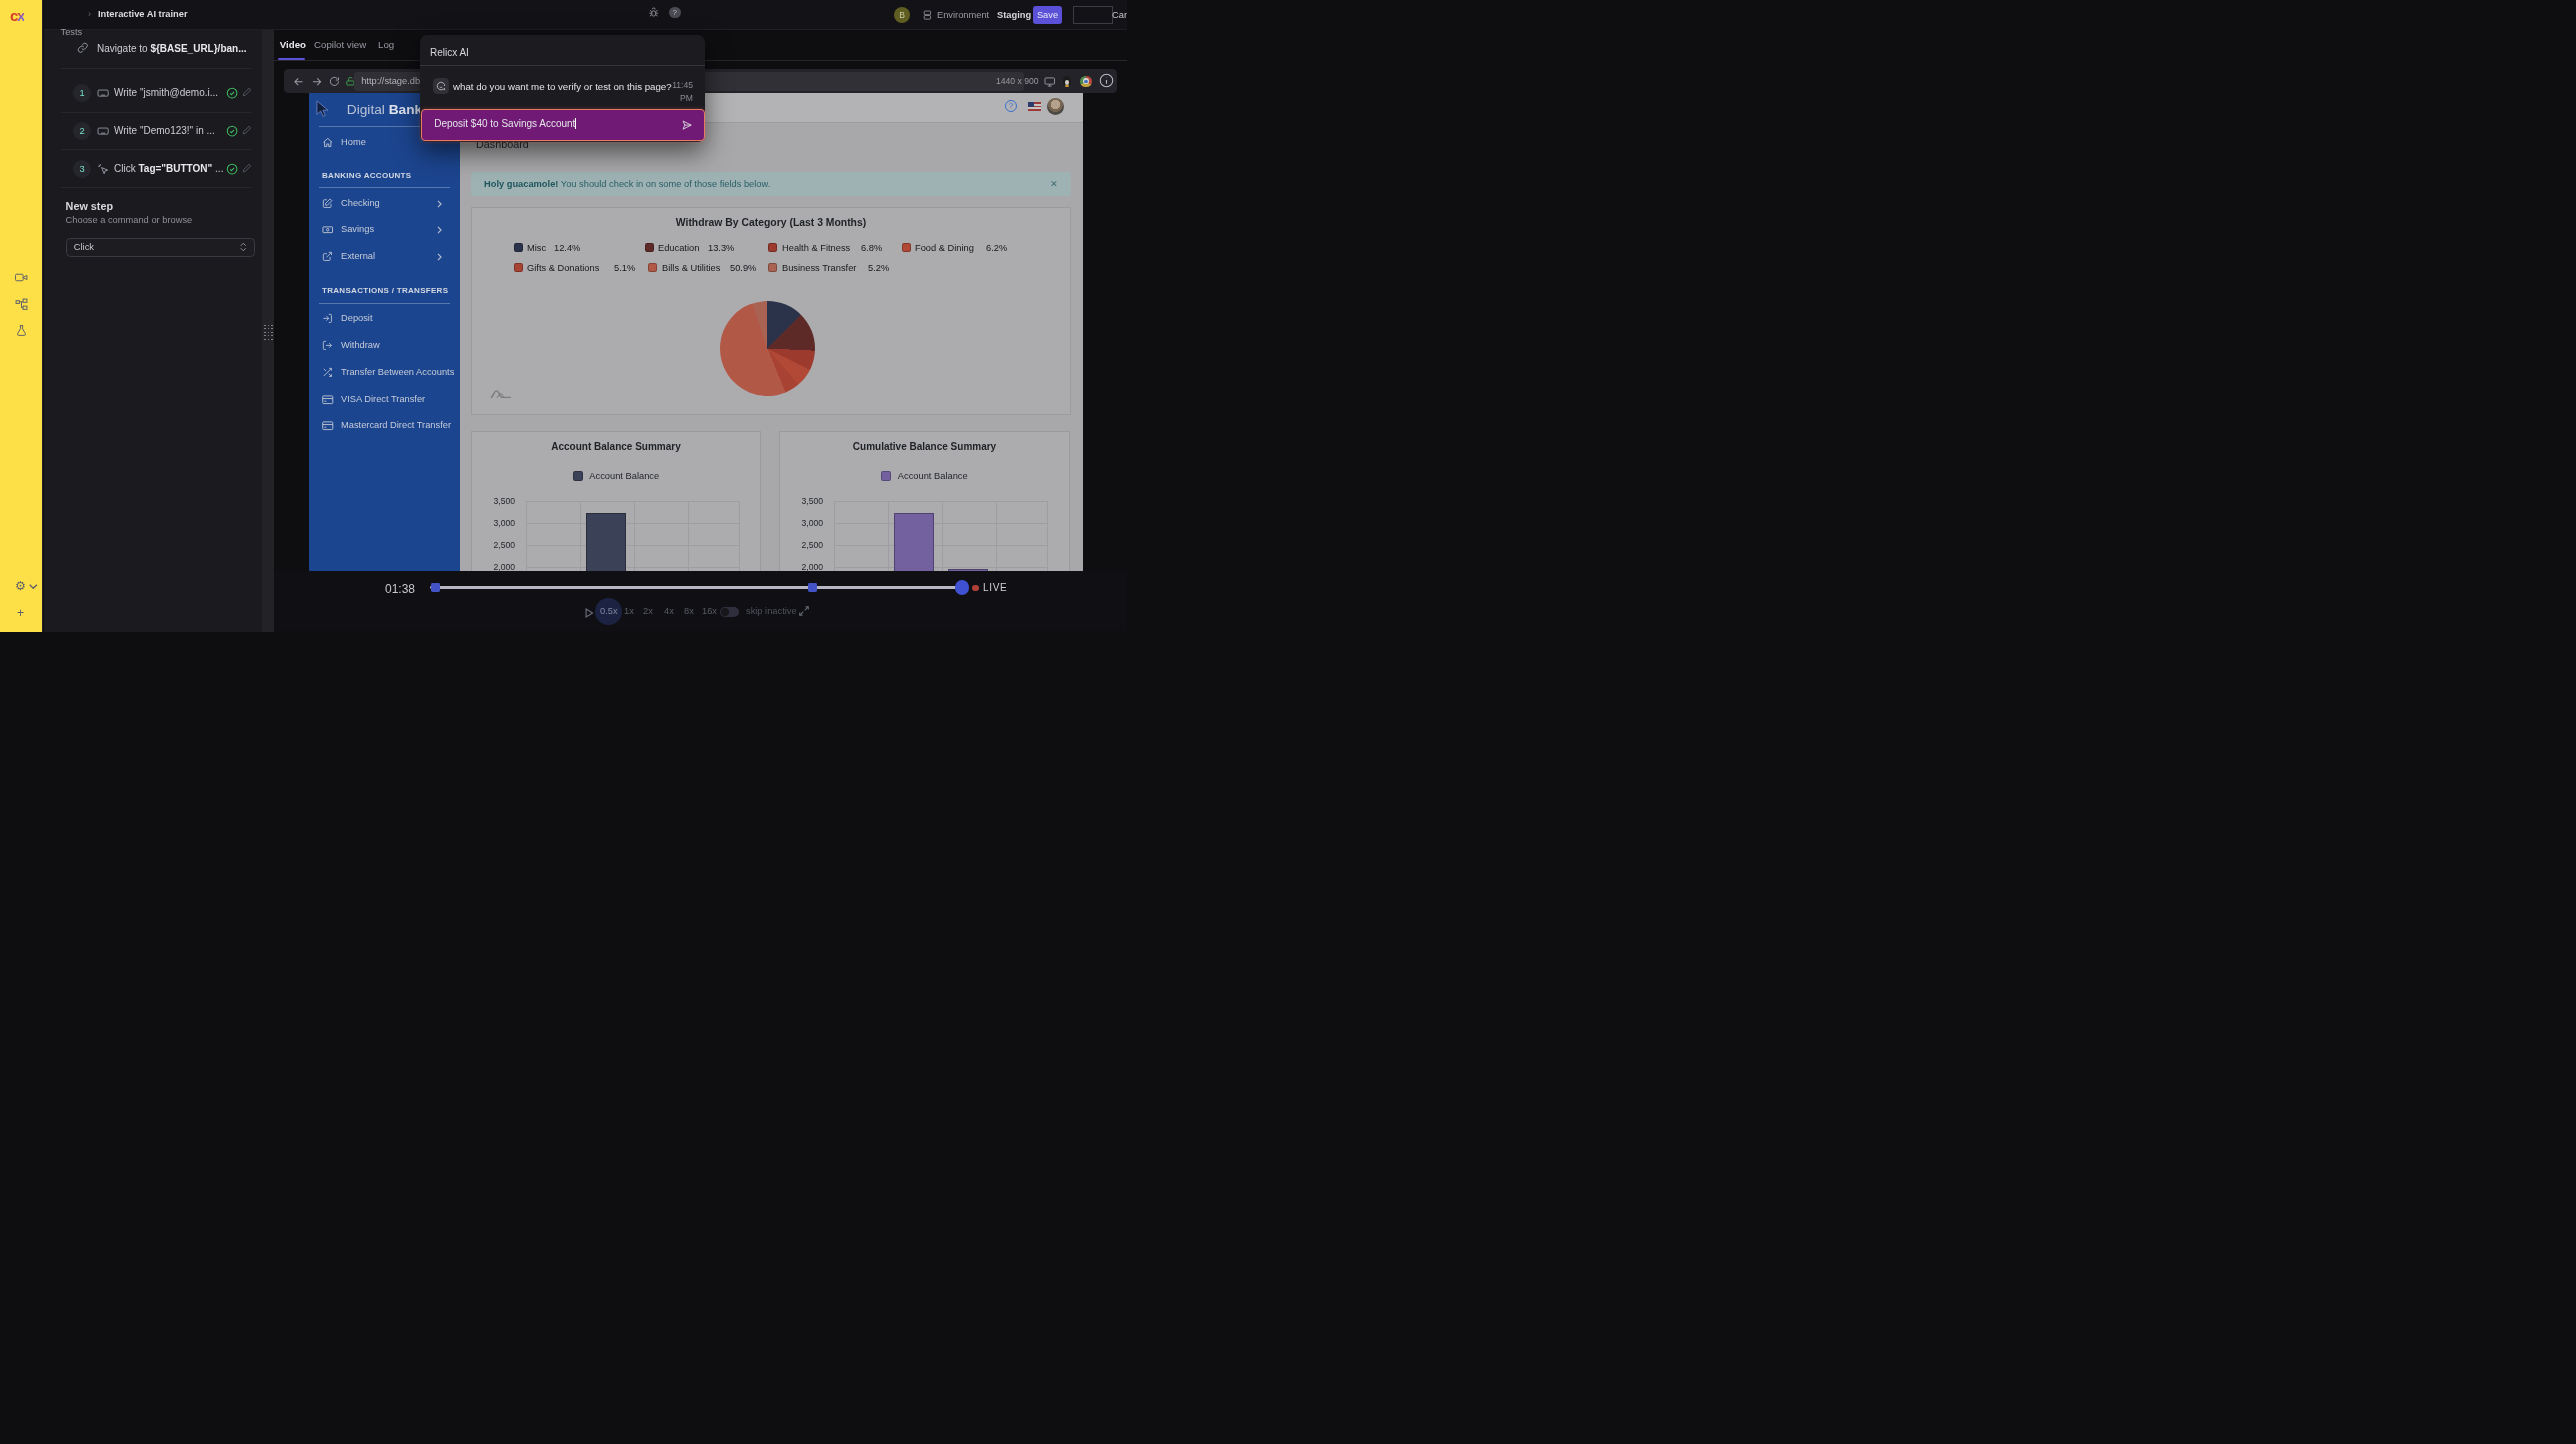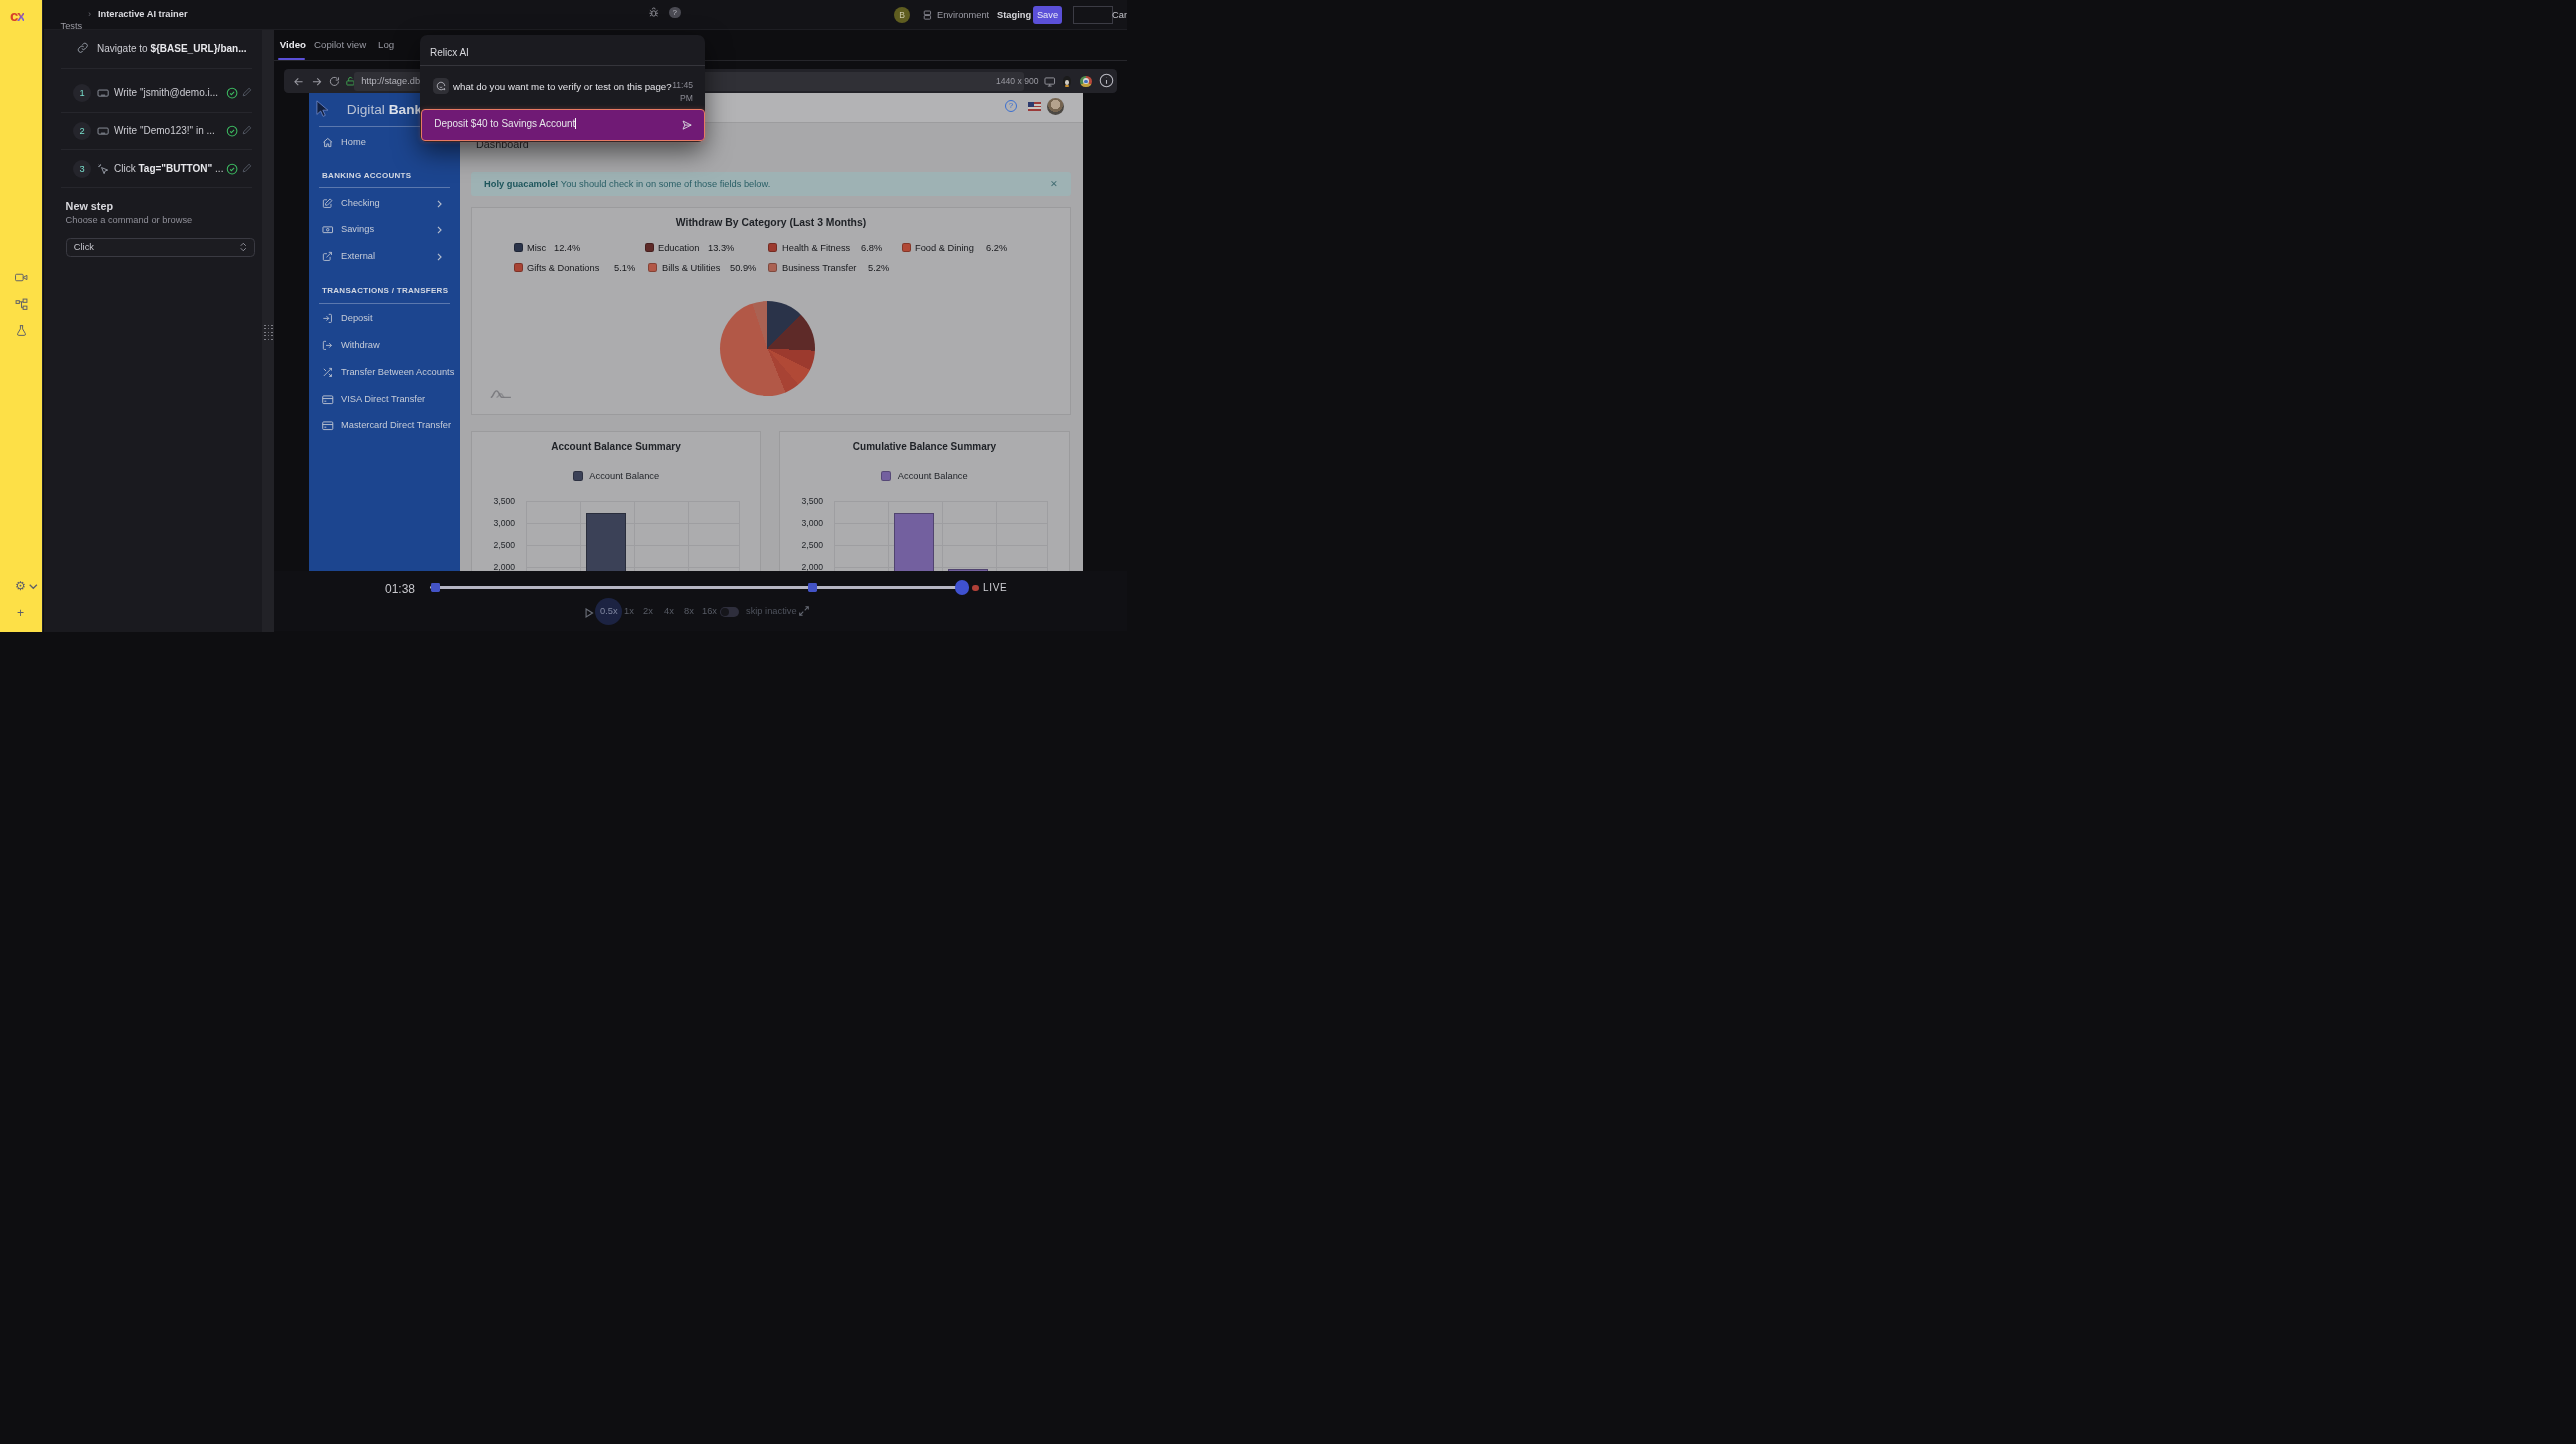--- a/index.html
+++ b/index.html
@@ -120,21 +120,21 @@
     <span class="rail-ico" style="top:579px; font-size:12.2px">⚙</span>
     <span class="rail-ico ico" style="left:29px; top:584px">
       <svg width="8.6" height="5.8" viewBox="0 0 12 8" fill="none" stroke="currentColor" stroke-width="1.8">
           <path d="M1 1l5 5 5-5"></path>
         </svg>
       </span>
     <span class="rail-ico" style="top:606px; left:17px; font-size:12.2px">+</span>
   </aside>
 
   <header id="topbar" class="abs">
-    <span class="abs crumb" style="left:16.5px; top:21px; color:#9a9aa3">Tests</span>
+    <span class="abs crumb" style="left:16.5px; top:27px; color:#9a9aa3">Tests</span>
     <span class="abs crumb" style="left:44px; top:8.6px; color:#63636b">›</span>
     <span class="abs crumb" style="left:54px; top:9.3px; color:#dcdce1; font-weight:600">Interactive AI trainer</span>
 
     <span class="abs ico" style="left:604px; top:6.5px; color:#97979f">
       <svg width="11.5" height="11.5" viewBox="0 0 24 24" fill="none" stroke="currentColor" stroke-width="1.8">
           <rect x="8" y="8" width="8" height="11" rx="4"></rect>
           <path d="M9 5a3 3 0 0 1 6 0M3 13h5M16 13h5M4 7l4 3M20 7l-4 3M4 19l4-3M20 19l-4-3"></path>
         </svg>
       </span>
     <span class="abs" style="left:625px; top:6.5px; width:11.5px; height:11.5px; border-radius:50%; background:#4a4a52; color:#b8b8bf; font-size:8px; text-align:center; line-height:11.5px">?</span>

